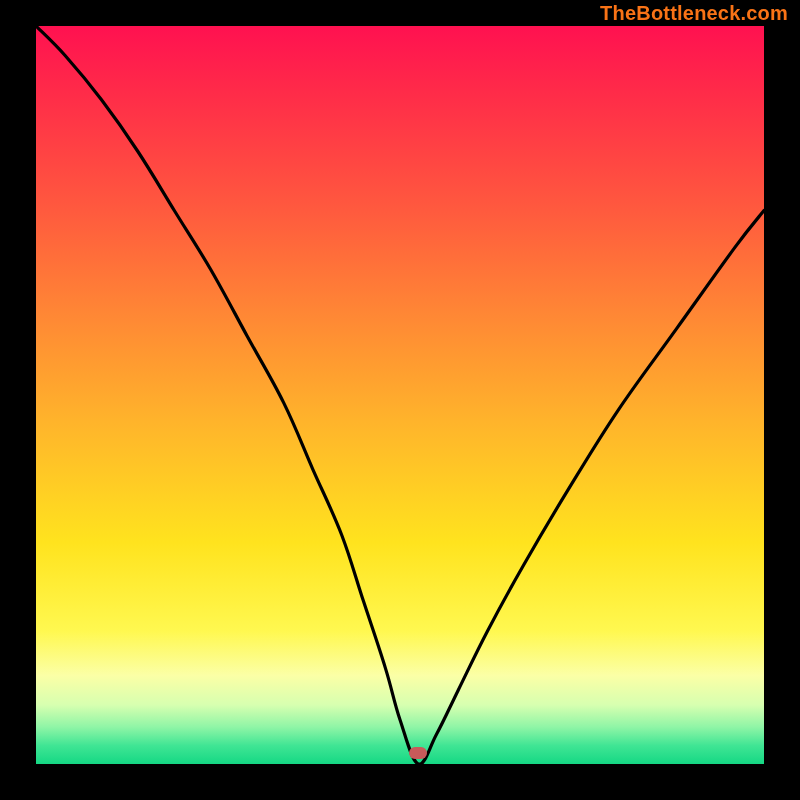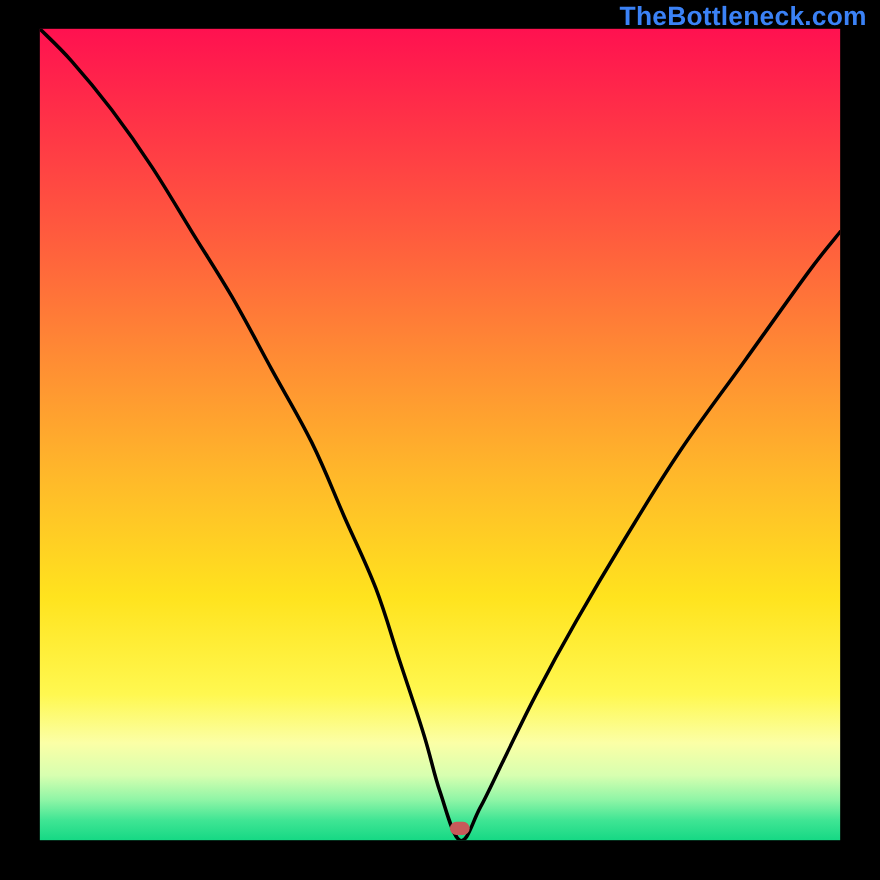--- a/index.html
+++ b/index.html
@@ -13,23 +13,23 @@
   .frame {
     position: relative;
     width: 800px;
     height: 800px;
     background: #000;
   }
   .watermark {
     position: absolute;
     top: 2px;
     right: 12px;
-    color: #3b82f6;
+    color: #f97316;
     font-family: Arial, Helvetica, sans-serif;
-    font-size: 24px;
+    font-size: 20px;
     font-weight: 600;
     letter-spacing: 0.2px;
     z-index: 50;
     user-select: none;
   }
   .plot-area {
     position: absolute;
     left: 36px;
     top: 26px;
     width: 728px;   

